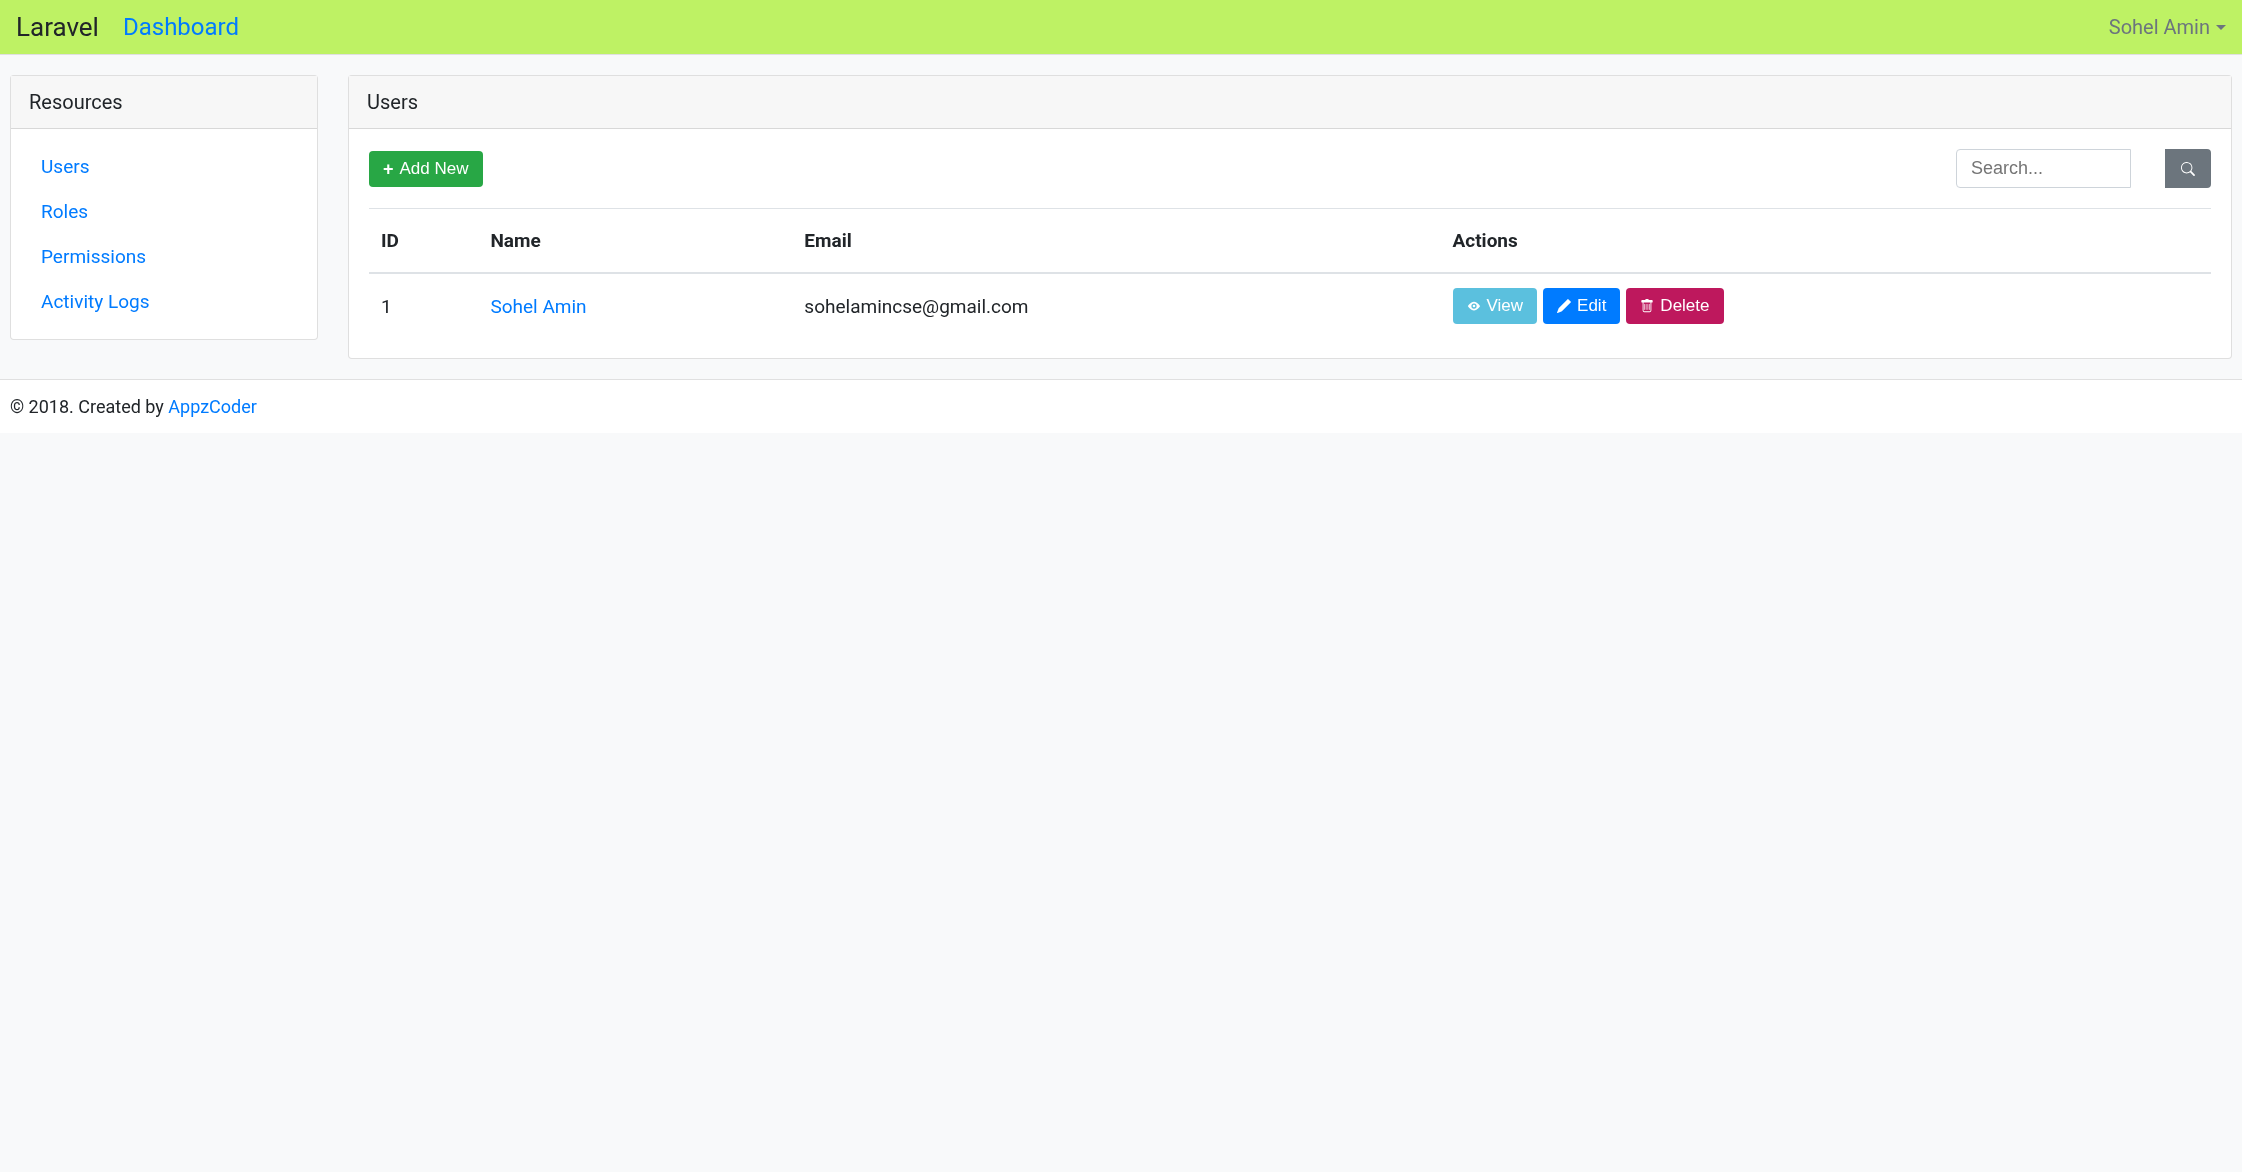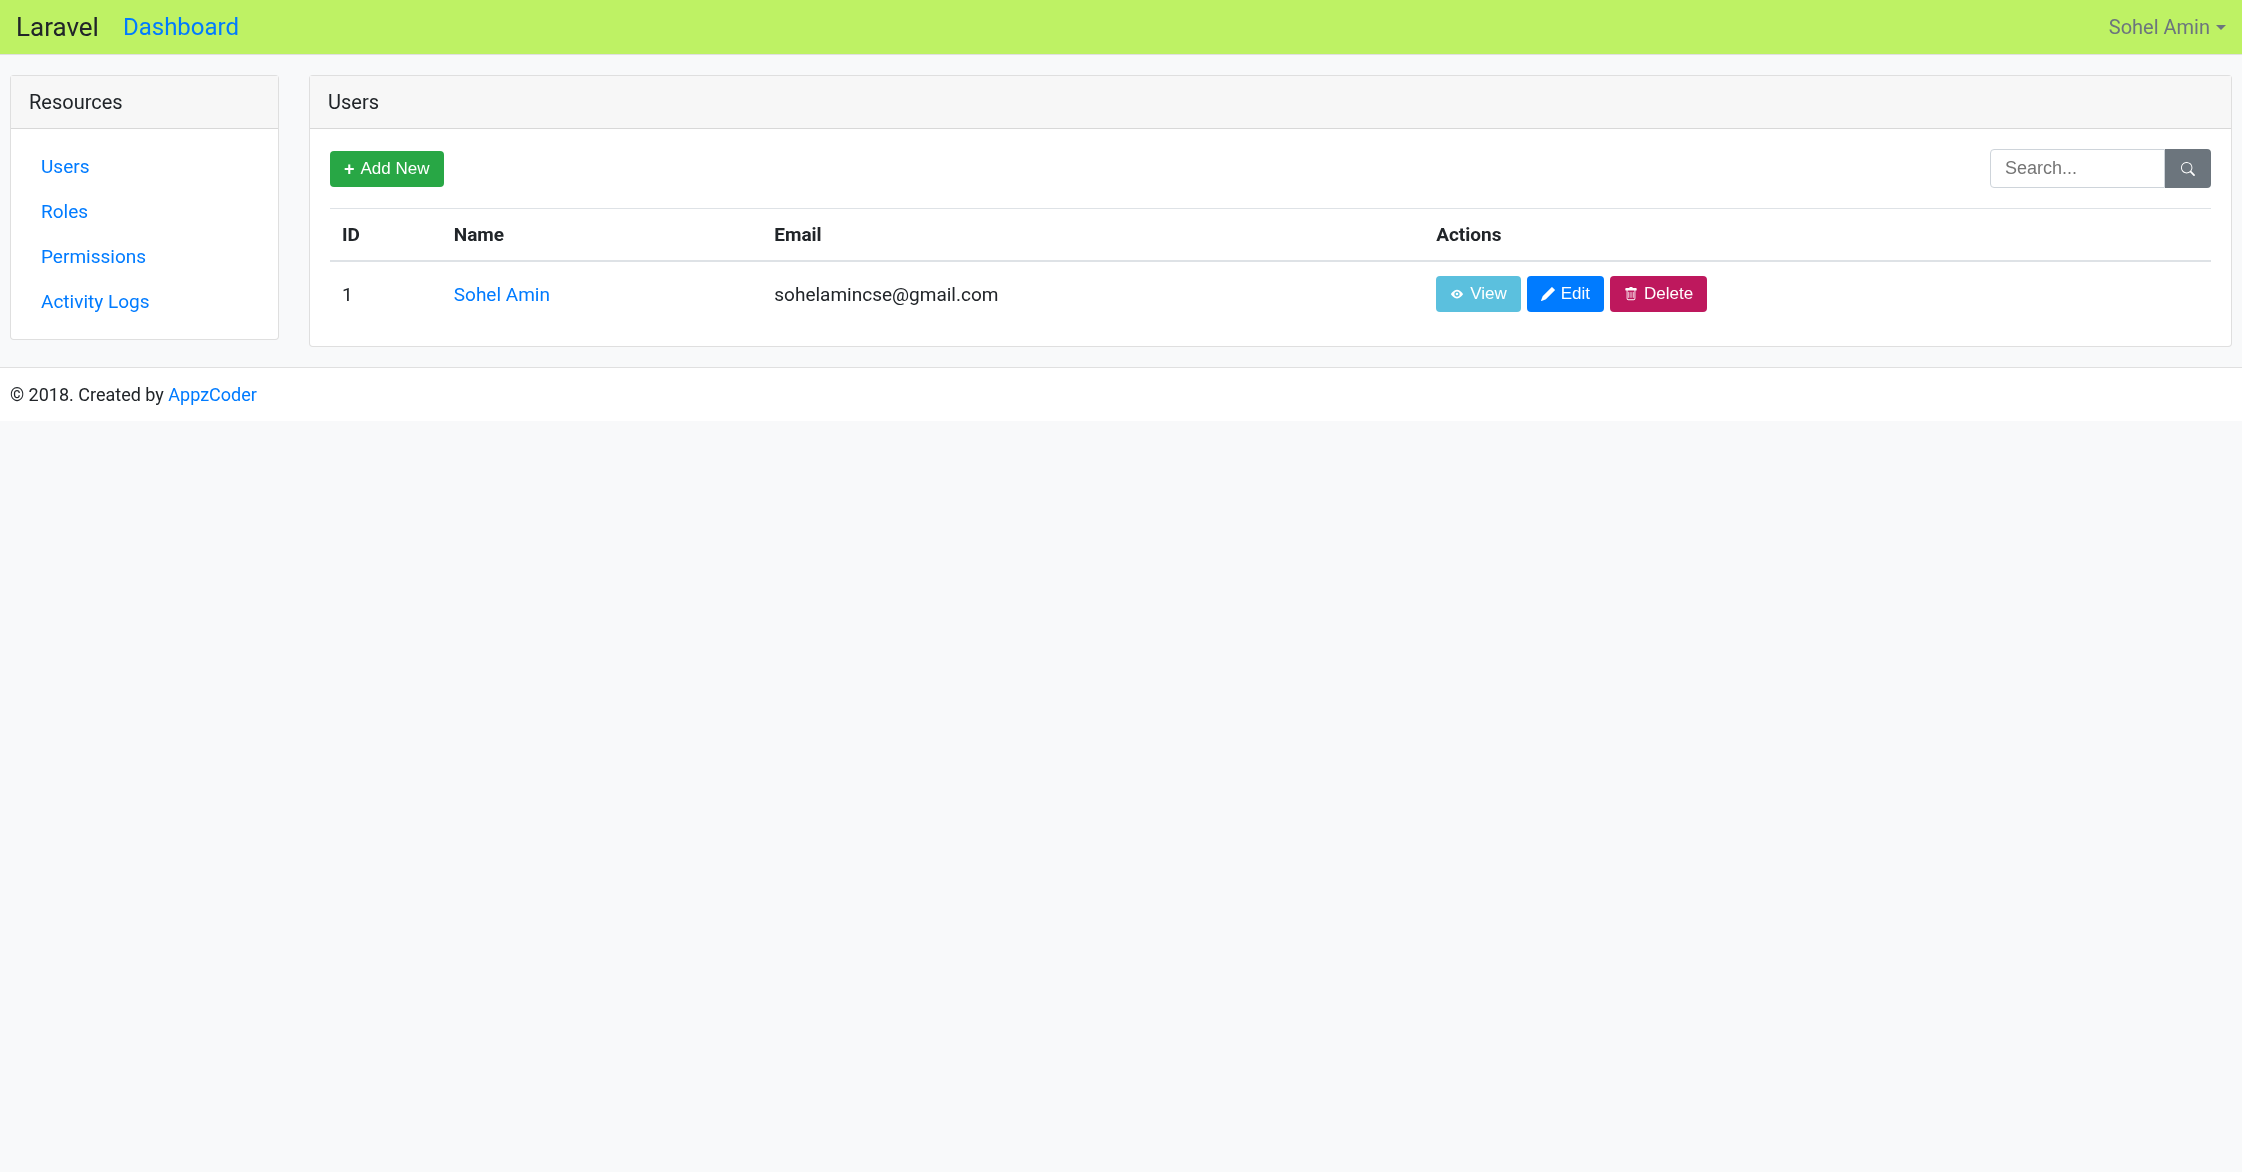--- a/index.html
+++ b/index.html
@@ -52,21 +52,21 @@
       border-top: 5px solid #6c757d;
       display: inline-block;
     }
     .container {
       display: flex;
       padding: 20px 10px;
       gap: 30px;
       align-items: flex-start;
     }
     .sidebar {
-      width: 269px;
+      width: 308px;
       display: flex;
       flex-direction: column;
       gap: 20px;
     }
     .card {
       background: #fff;
       border: 1px solid rgba(0,0,0,0.125);
       border-radius: 4px;
     }
     .card-header {
@@ -125,40 +125,41 @@
       background: #007bff;
     }
     .btn-danger {
       background: #be185d;
     }
     .btn-secondary {
       background: #6c757d;
     }
     .search-group {
       display: flex;
+      gap: 34px;
     }
     .search-input {
       border: 1px solid #ced4da;
       border-radius: 4px 0 0 4px;
       padding: 8px 14px;
       font-size: 18px;
       width: 175px;
       outline: none;
     }
     .search-btn {
       border-radius: 0 4px 4px 0;
       padding: 8px 16px;
     }
     table {
       width: 100%;
       border-collapse: collapse;
     }
     thead th {
       text-align: left;
-      padding: 14px 12px;
+      padding: 20px 12px;
       border-top: 1px solid #dee2e6;
       border-bottom: 2px solid #dee2e6;
       font-size: 19px;
       font-weight: 700;
     }
     tbody td {
       padding: 14px 12px;
       border-top: 1px solid #dee2e6;
       font-size: 19px;
       vertical-align: middle;

